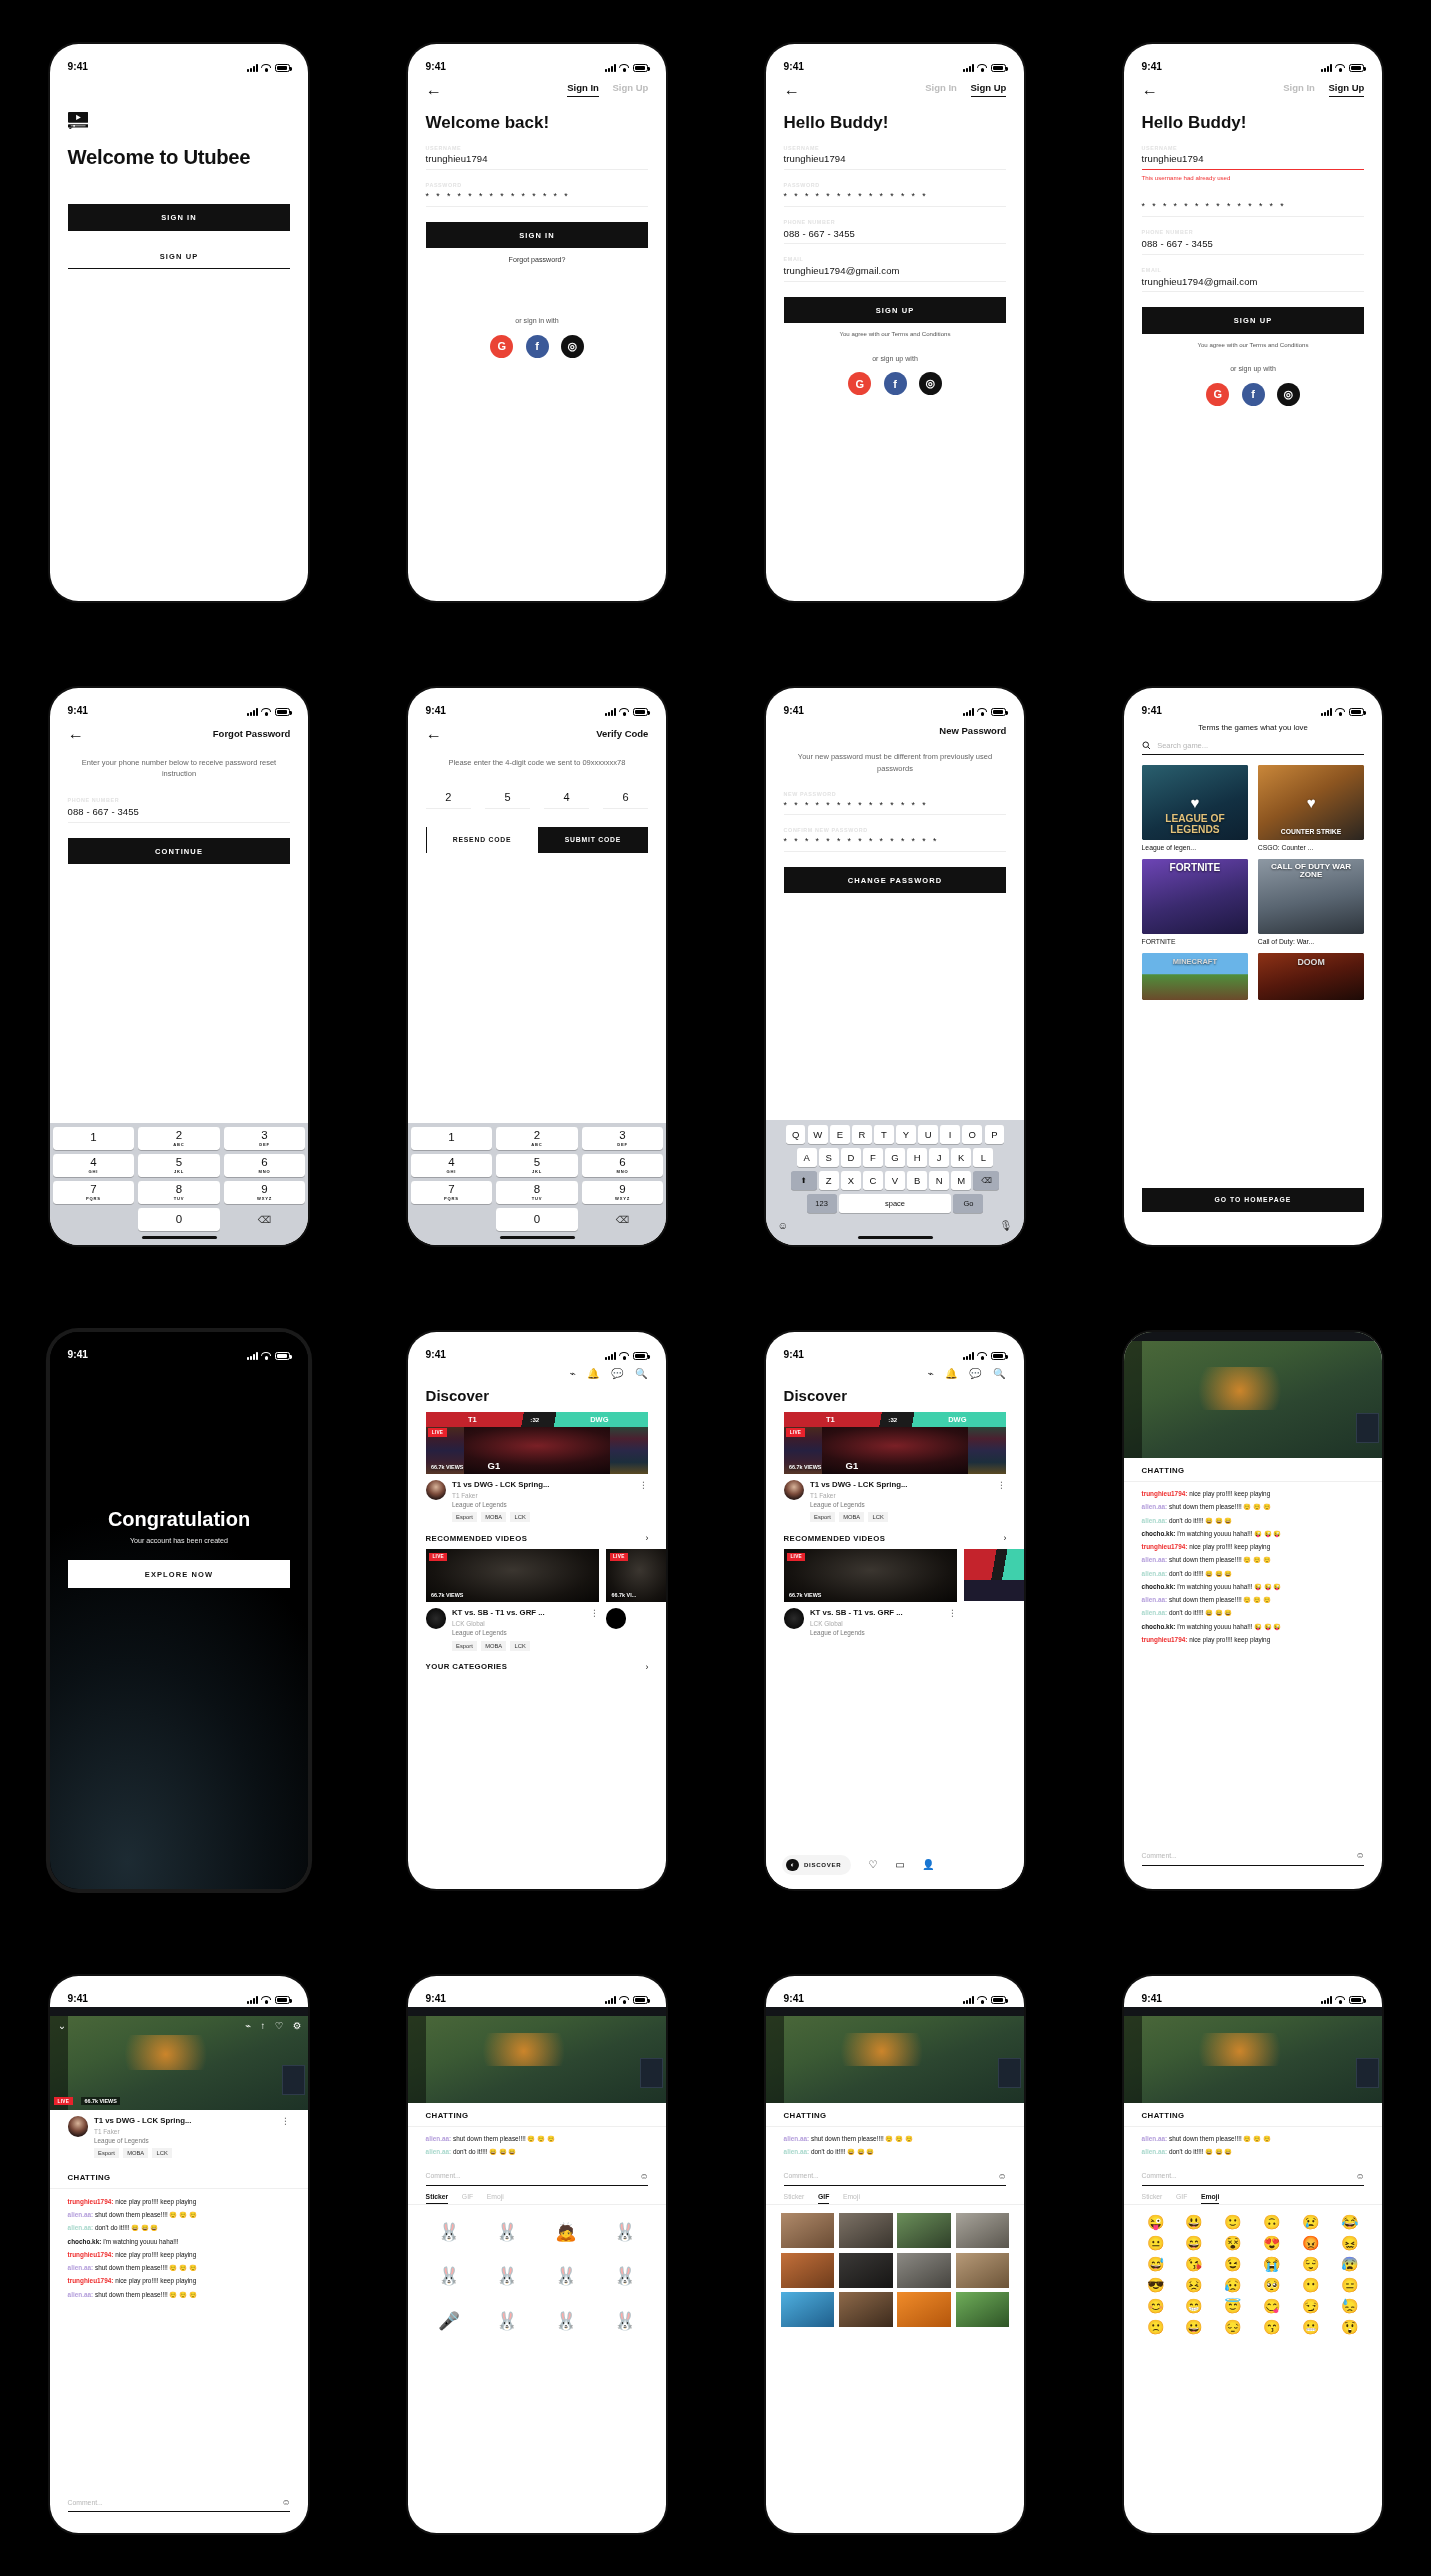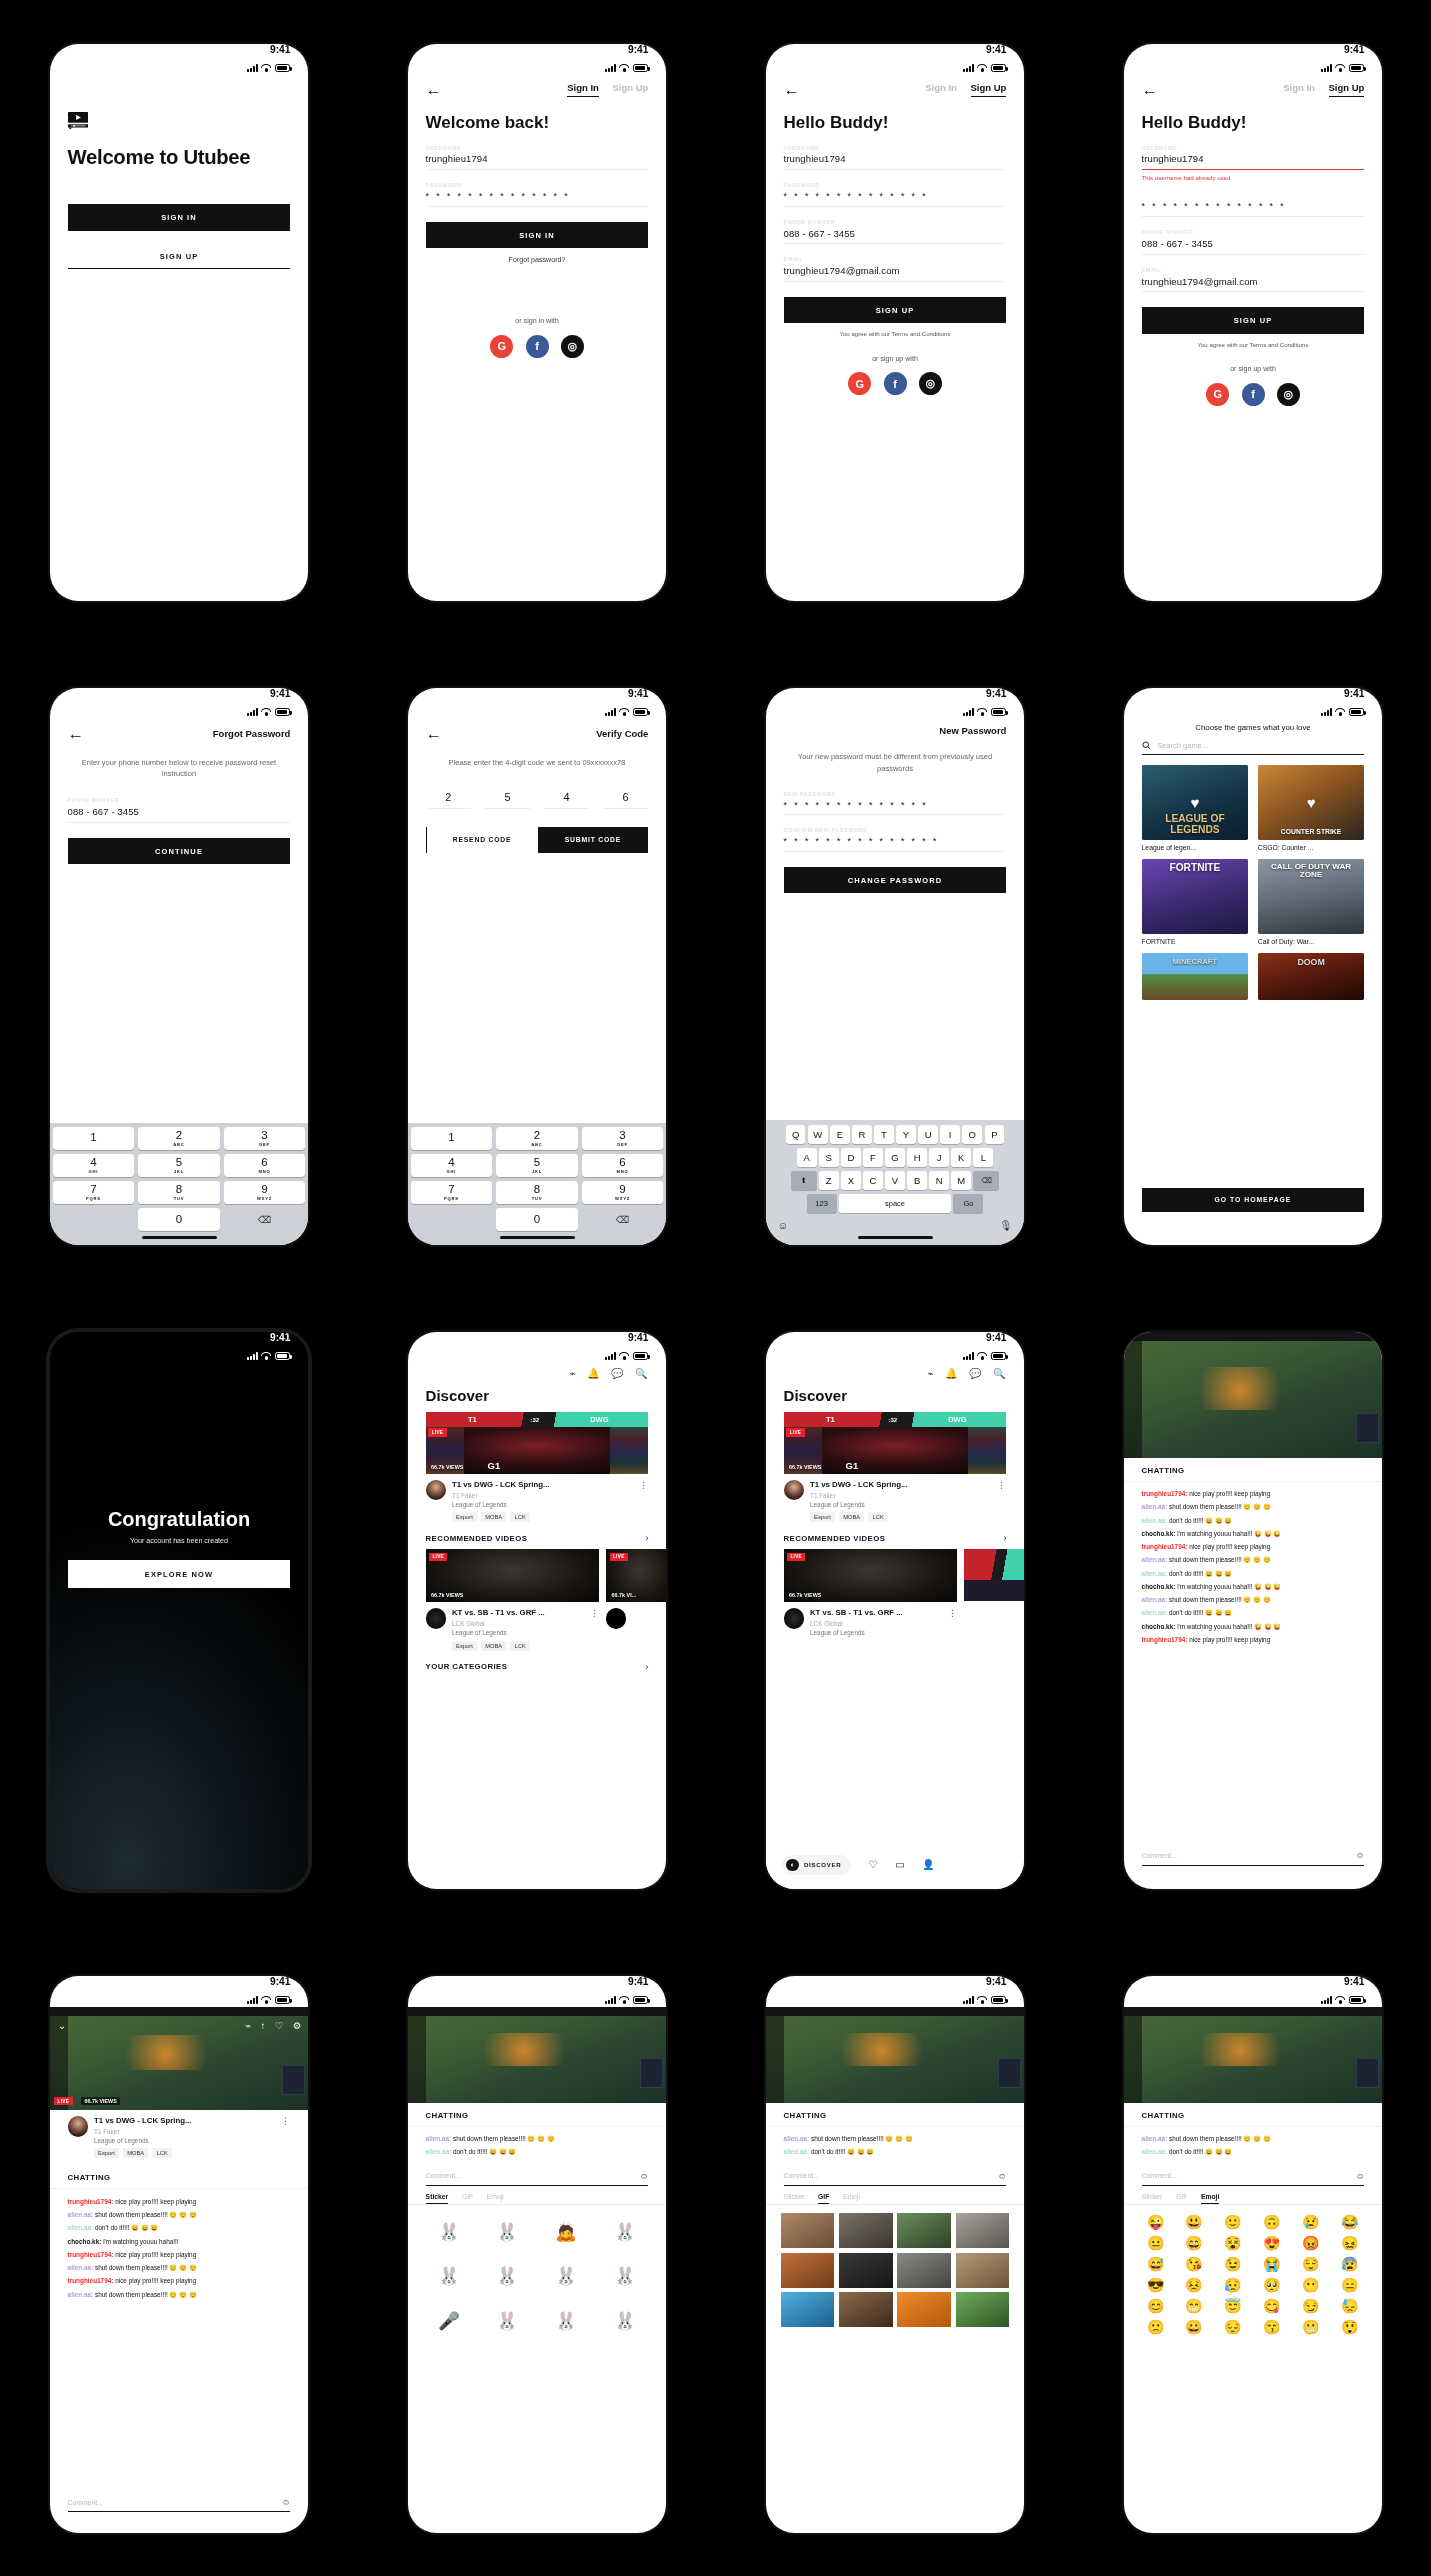--- a/index.html
+++ b/index.html
@@ -24,21 +24,21 @@
     border-radius: 28.5px;
     overflow: hidden;
     box-shadow: 0 0 0 2px #111;
   }
   .phone.dark { background: #050608; }
   .phone.darkframe { box-shadow: 0 0 0 4.1px #1a1a1a; }
 
   
   .statusbar {
     height: 31px; display: flex; align-items: flex-end; justify-content: space-between;
-    padding: 0 17.6px 2.7px 17.6px; font-size: 10.2px; font-weight: bold; color: #000; flex-direction: column;
+    padding: 0 17.6px 2.7px 17.6px; font-size: 10.2px; font-weight: bold; color: #000;
   }
   .statusbar.light { color: #fff; }
   .sb-right { display: flex; align-items: center; gap: 3.4px; }
   .bars { display: flex; align-items: flex-end; gap: 1px; height: 8.1px; }
   .bars i { width: 2px; background: currentColor; border-radius: 0.7px; display: block; }
   .bars i:nth-child(1){height:2.7px}.bars i:nth-child(2){height:4.1px}
   .bars i:nth-child(3){height:6.1px}.bars i:nth-child(4){height:8.1px}
   .wifi { width: 10.2px; height: 7.5px; position: relative; }
   .wifi::before{content:"";position:absolute;inset:0;border:1.7px solid currentColor;border-radius:50%;
     clip-path: polygon(0 0,100% 0,100% 52%,0 52%);}
@@ -674,21 +674,21 @@
               <i></i>
               <i></i>
             </span>
           <span class="wifi"></span>
           <span class="batt">
               <i></i>
             </span>
         </span>
       </div>
       <div class="body">
-        <div class="gtitle">Choose the games what you love</div>
+        <div class="gtitle">Terms the games what you love</div>
         <div class="search">
           <svg width="8.8" height="8.8" viewBox="0 0 16 16">
             <circle cx="6.8" cy="6.8" r="5" fill="none" stroke="#111" stroke-width="1.7"></circle>
             <line x1="10.4" y1="10.4" x2="15" y2="15" stroke="#111" stroke-width="1.7"></line>
           </svg>
           <span class="ph">Search game...</span>
         </div>
         <div class="gamegrid">
           <div class="gcard">
             <div class="thumb t-lol">

